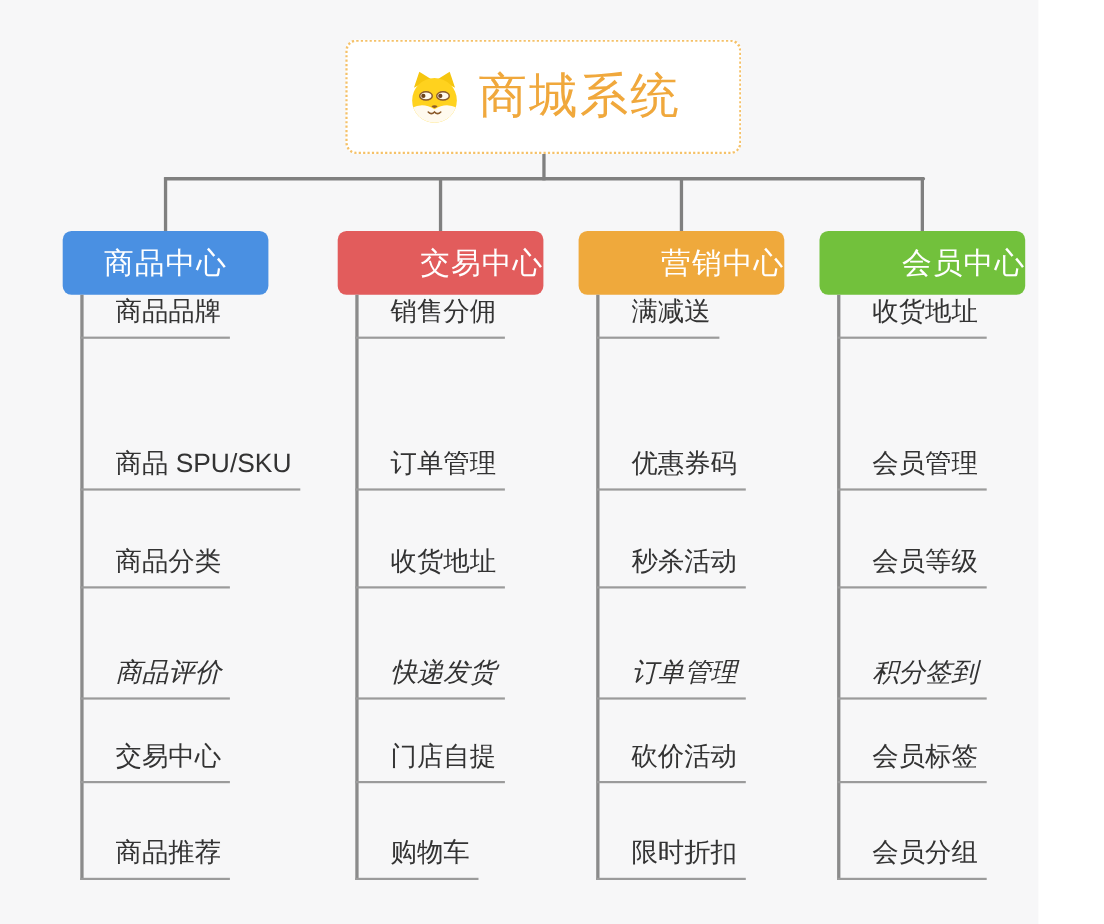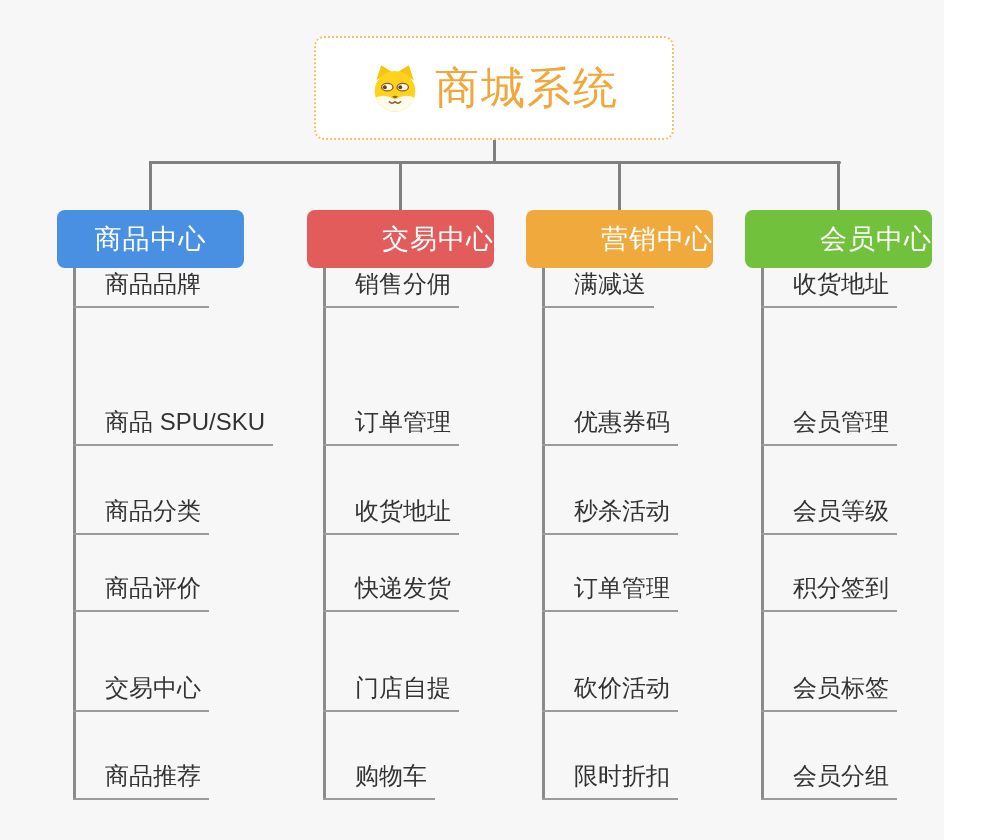--- a/index.html
+++ b/index.html
@@ -93,21 +93,21 @@
     color: #333333;
     font-size: 24px;
     line-height: 32px;
     padding: 0 8px 6px 32px;
     border-bottom: 2px solid #9B9B9B;
     cursor: pointer;
   }
   .item:nth-of-type(1) { top: 49px;  }
   .item:nth-of-type(2) { top: 138px; }
   .item:nth-of-type(3) { top: 227px; }
-  .item:nth-of-type(4) { top: 304px; }
+  .item:nth-of-type(4) { top: 328px; font-style: italic; }
   .item:nth-of-type(5) { top: 404px; }
   .item:nth-of-type(6) { top: 492px; }
 </style>
 </head>
 <body>
 
 <div class="canvas">
 
   <div class="conn conn-root-stub"></div>
   <div class="conn conn-bus"></div>

